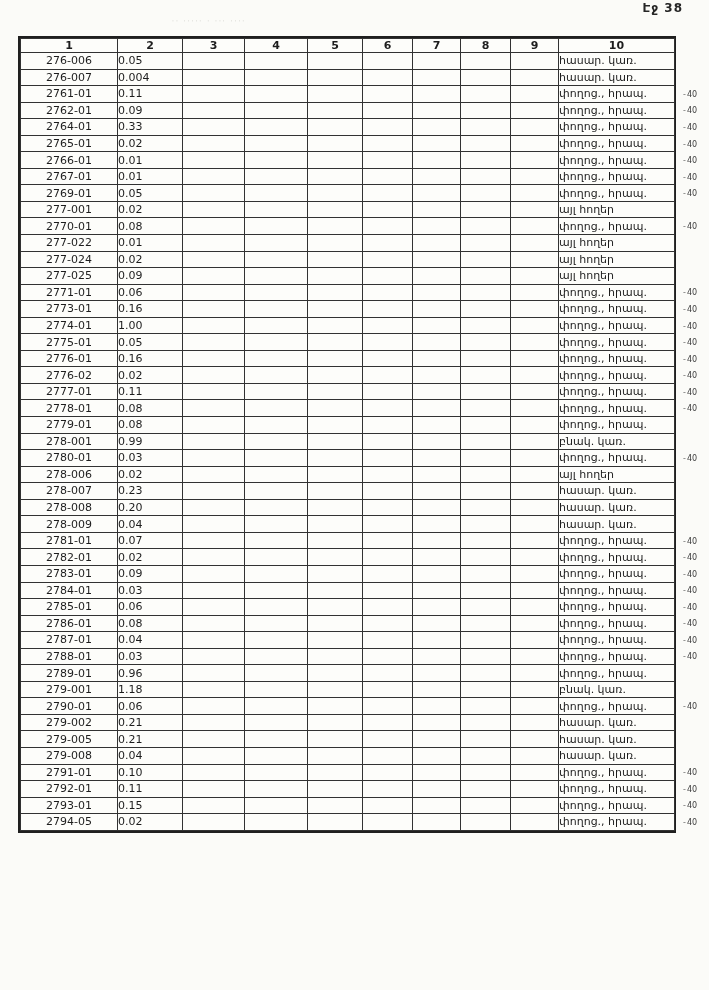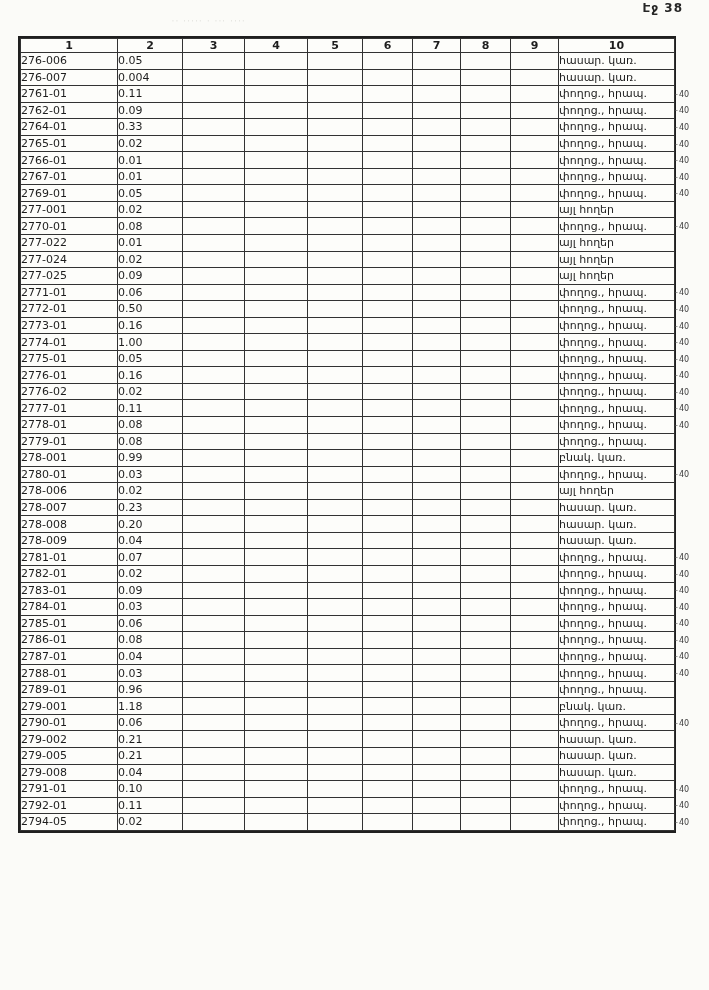--- a/index.html
+++ b/index.html
@@ -57,29 +57,29 @@
     font-weight: bold;
     text-align: center;
     color: #1d1d1d;
   }
   table.doc td {
     height: 16.55px;
     font-size: 11px;
     color: #1d1d1d;
     white-space: nowrap;
   }
-  td.c-code { padding-left: 4px; text-align: left; }
+  td.c-code { padding-left: 4px; text-align: center; }
   td.c-val  { }
   td.c-cat  { padding-left: 5px; text-align: left; position: relative; font-size: 10.5px; }
   .cat-label { display: inline-block; }
   .note {
     position: absolute;
     left: 100%; top: 50%;
     transform: translateY(-50%);
-    margin-left: 1px;
+    margin-left: 9px;
     font-size: 8px;
     color: #3c3c3c;
     letter-spacing: 0;
   }
   .note::before { content: "-"; color: #6d6d6d; margin-right: 1px; }
 </style>
 </head>
 <body>
 
 <div class="page">
@@ -294,32 +294,20 @@
             <td class="c-empty"></td>
             <td class="c-empty"></td>
             <td class="c-empty"></td>
             <td class="c-empty"></td>
             <td class="c-empty"></td>
             <td class="c-empty"></td>
             <td class="c-empty"></td>
             <td class="c-cat"><span class="cat-label">փողոց., հրապ.</span><span class="note">40</span></td>
           </tr>
           <tr>
-            <td class="c-code">2772-01</td>
-            <td class="c-val">0.50</td>
-            <td class="c-empty"></td>
-            <td class="c-empty"></td>
-            <td class="c-empty"></td>
-            <td class="c-empty"></td>
-            <td class="c-empty"></td>
-            <td class="c-empty"></td>
-            <td class="c-empty"></td>
-            <td class="c-cat"><span class="cat-label">փողոց., հրապ.</span><span class="note">40</span></td>
-          </tr>
-          <tr>
             <td class="c-code">2773-01</td>
             <td class="c-val">0.16</td>
             <td class="c-empty"></td>
             <td class="c-empty"></td>
             <td class="c-empty"></td>
             <td class="c-empty"></td>
             <td class="c-empty"></td>
             <td class="c-empty"></td>
             <td class="c-empty"></td>
             <td class="c-cat"><span class="cat-label">փողոց., հրապ.</span><span class="note">40</span></td>
@@ -656,20 +644,32 @@
             <td class="c-empty"></td>
             <td class="c-empty"></td>
             <td class="c-empty"></td>
             <td class="c-empty"></td>
             <td class="c-empty"></td>
             <td class="c-cat"><span class="cat-label">փողոց., հրապ.</span><span class="note">40</span></td>
           </tr>
           <tr>
             <td class="c-code">2792-01</td>
             <td class="c-val">0.11</td>
+            <td class="c-empty"></td>
+            <td class="c-empty"></td>
+            <td class="c-empty"></td>
+            <td class="c-empty"></td>
+            <td class="c-empty"></td>
+            <td class="c-empty"></td>
+            <td class="c-empty"></td>
+            <td class="c-cat"><span class="cat-label">փողոց., հրապ.</span><span class="note">40</span></td>
+          </tr>
+          <tr>
+            <td class="c-code">2793-01</td>
+            <td class="c-val">0.15</td>
             <td class="c-empty"></td>
             <td class="c-empty"></td>
             <td class="c-empty"></td>
             <td class="c-empty"></td>
             <td class="c-empty"></td>
             <td class="c-empty"></td>
             <td class="c-empty"></td>
             <td class="c-cat"><span class="cat-label">փողոց., հրապ.</span><span class="note">40</span></td>
           </tr>
           <tr>

